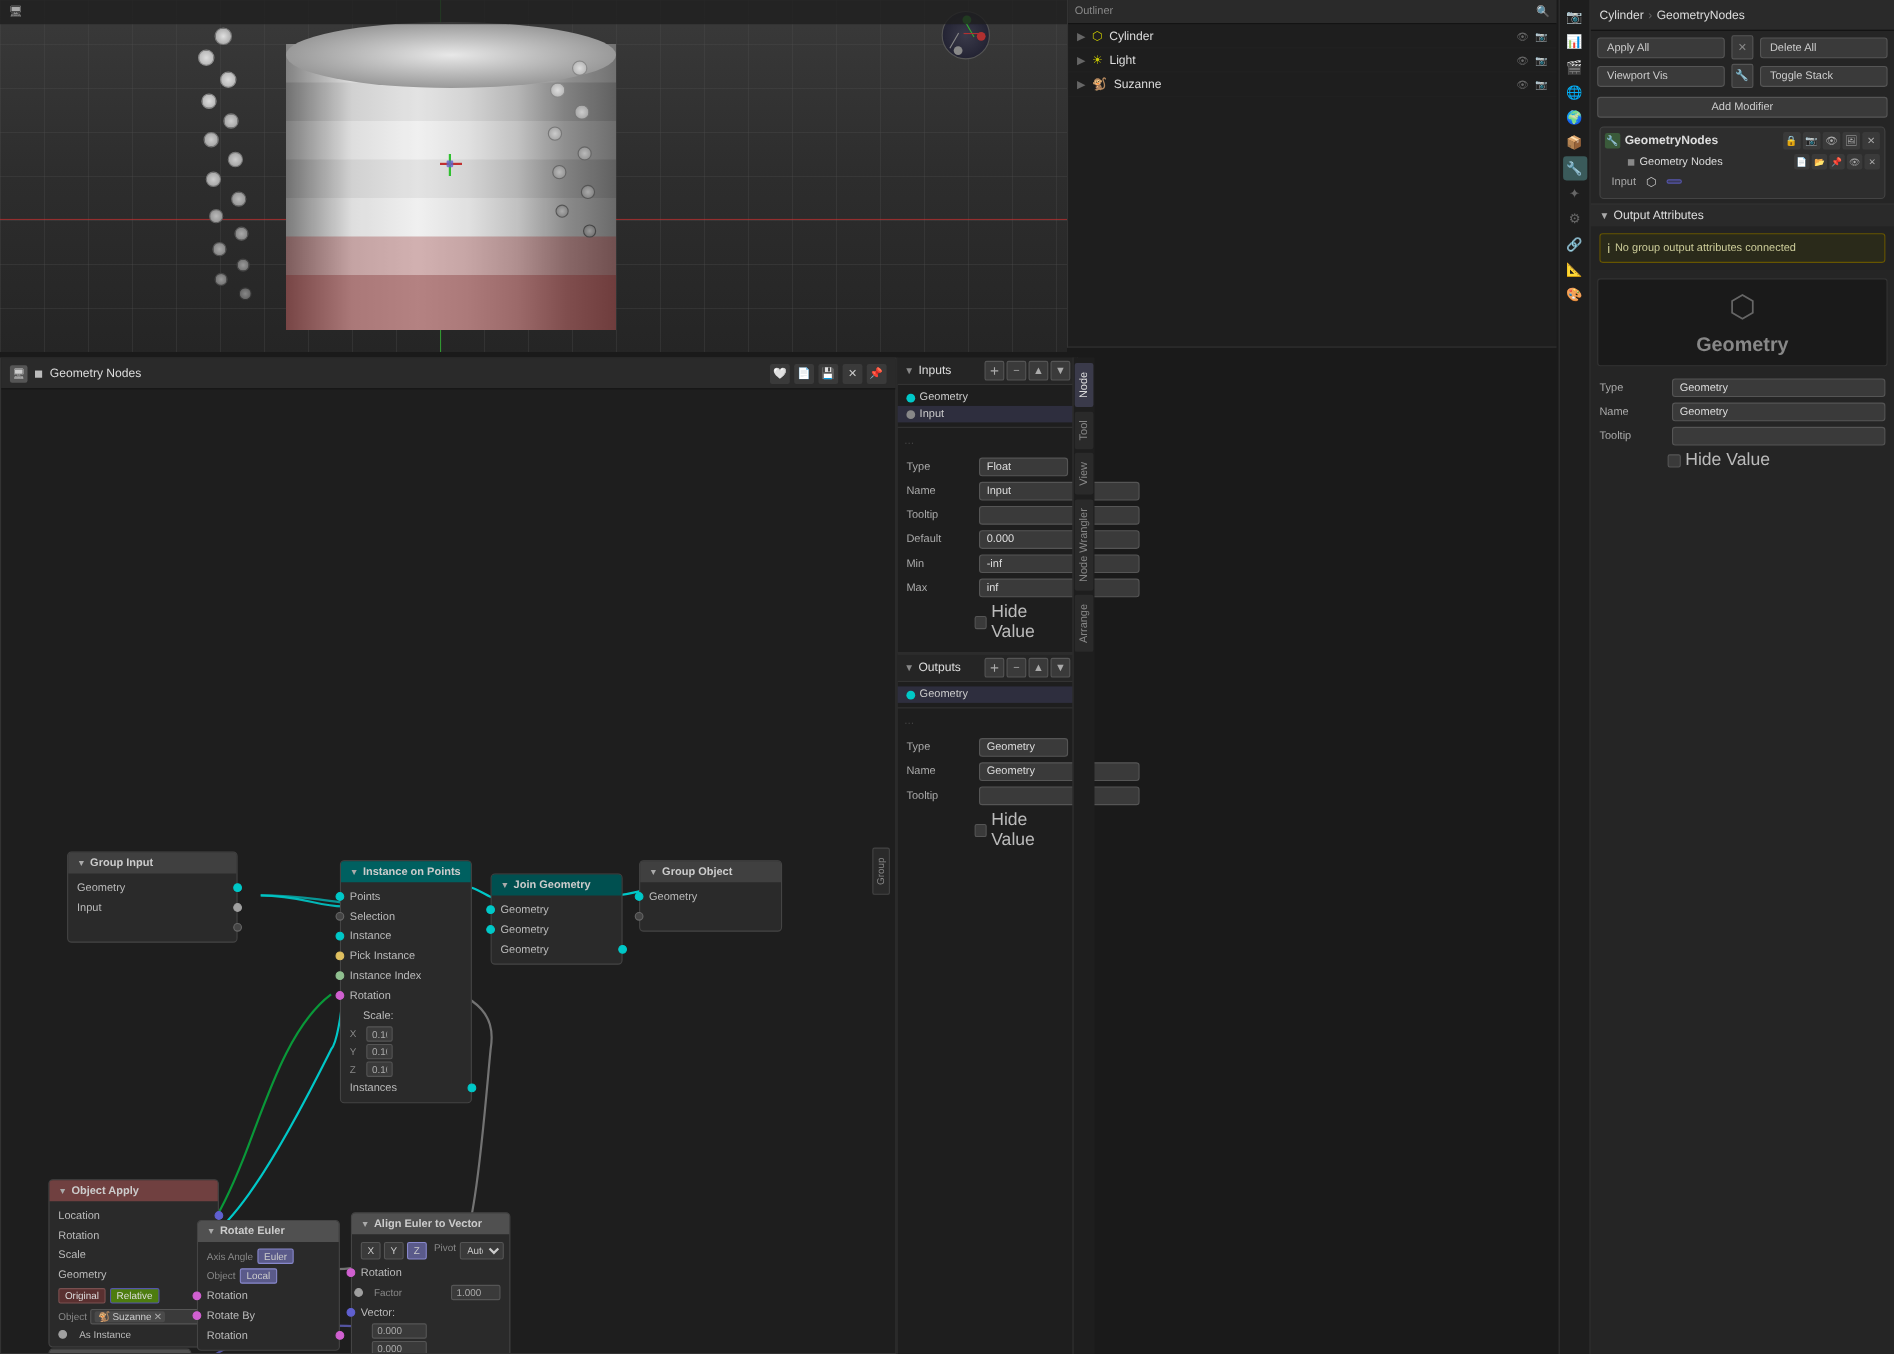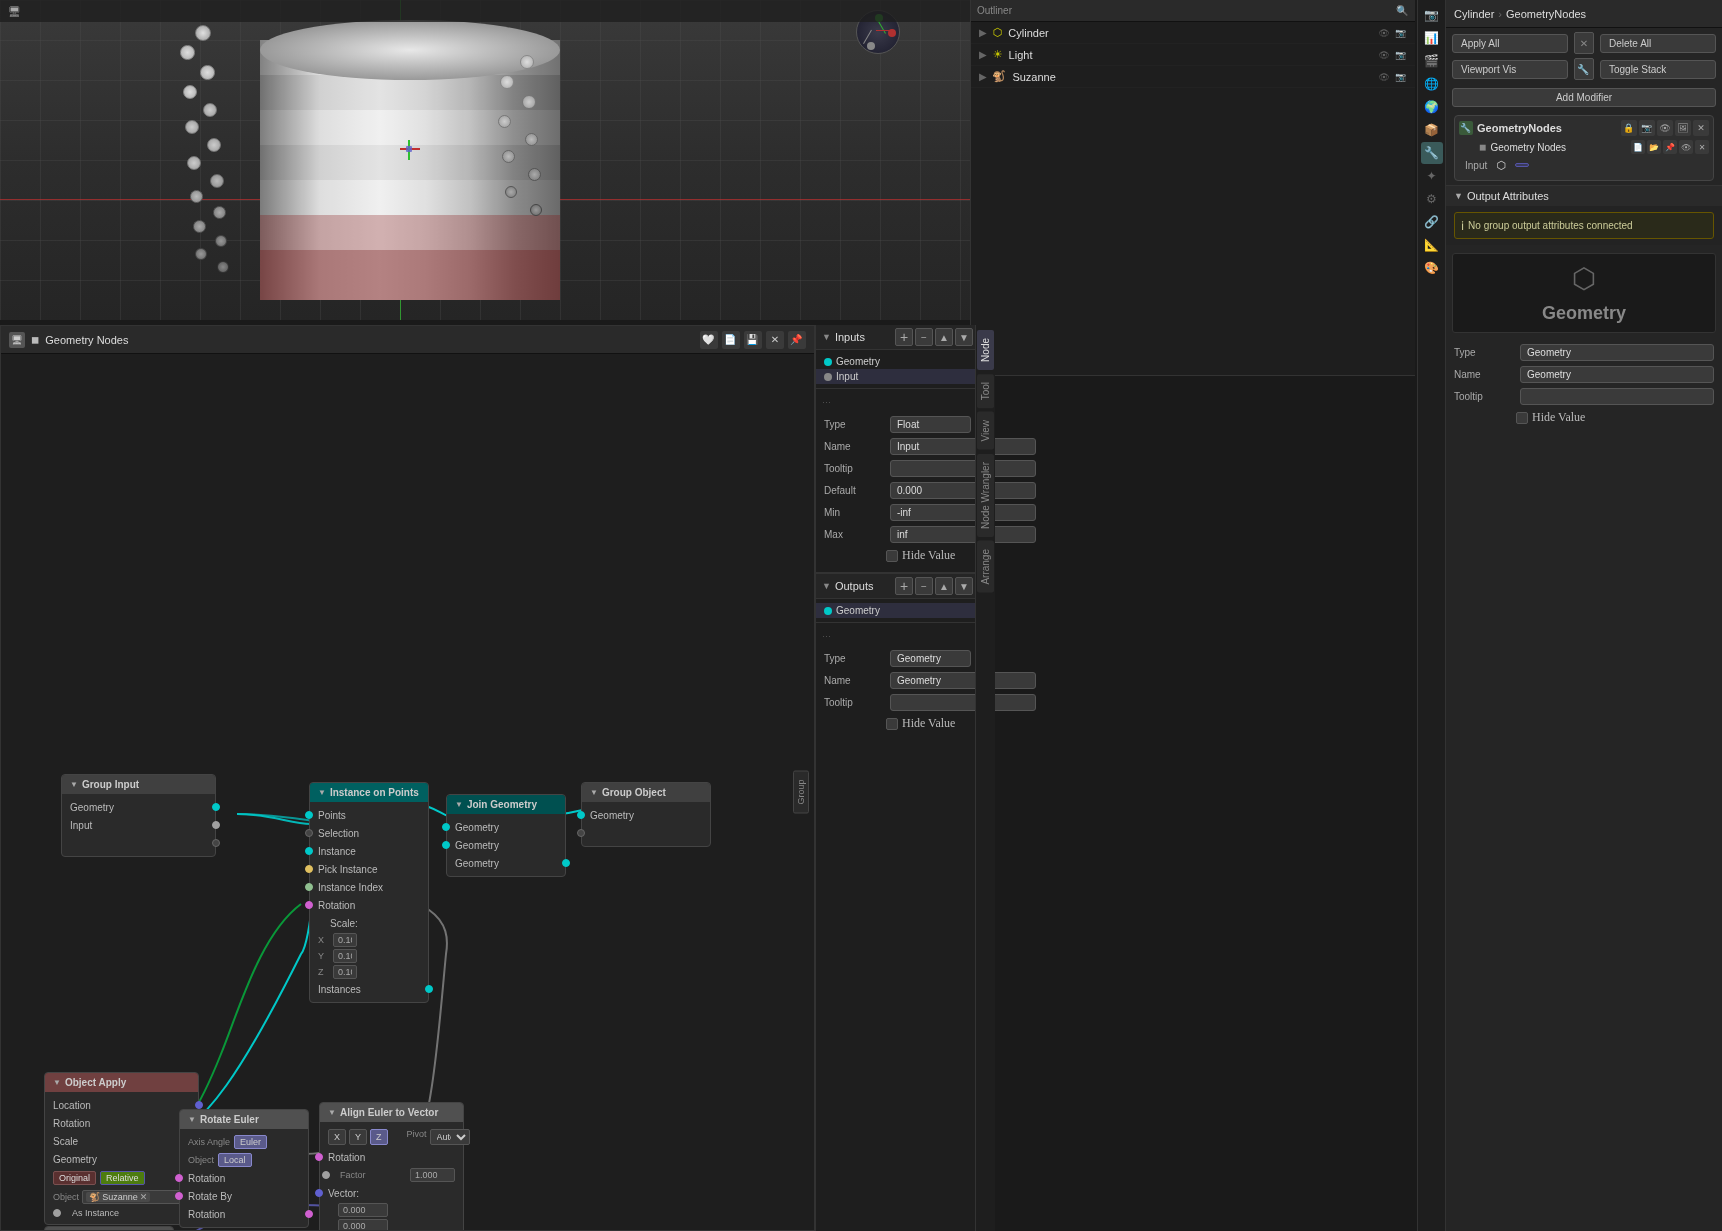--- a/index.html
+++ b/index.html
@@ -194,21 +194,21 @@
       background: #252525;
       border-left: 1px solid #333;
     }
 
     
     #outliner {
       position: absolute;
       top: 0;
       left: 970px;
       width: 445px;
-      height: 376px;
+      height: 316px;
       background: #1e1e1e;
       border-left: 1px solid #333;
       border-bottom: 1px solid #333;
     }
     .outliner-header {
       height: 22px;
       background: #2a2a2a;
       border-bottom: 1px solid #111;
       display: flex; align-items: center;
       padding: 0 6px;
@@ -370,21 +370,21 @@
       align-items: center;
       padding: 3px 8px 3px 70px;
       gap: 4px;
     }
     .checkbox-box {
       width: 12px; height: 12px;
       background: #3a3a3a;
       border: 1px solid #555;
       border-radius: 2px;
     }
-    .checkbox-label { font-size: 12px; color: #bbb; font-family: Liberation Serif, serif; }
+    .checkbox-label { font-size: 16px; color: #bbb; }
 
     
     .loop-badge {
       background: #3a3a5a;
       border: 1px solid #5555aa;
       border-radius: 3px;
       padding: 1px 6px;
       font-size: 10px;
       color: #88f;
     }
@@ -903,21 +903,21 @@
       <div class="node-header header-align">
         <span class="node-header-arrow">▼</span>
         <span>Align Euler to Vector</span>
       </div>
       <div class="node-body">
 
         <div style="display:flex;gap:3px;padding:3px 8px;">
           <button class="node-mini-btn">X</button>
           <button class="node-mini-btn">Y</button>
           <button class="node-mini-btn active">Z</button>
-          <span style="color:#888;font-size:9px;margin-left:16px;">Pivot</span>
+          <span style="color:#888;font-size:9px;margin-left:4px;">Pivot</span>
           <select class="node-select" style="width:40px;">
             <option>Auto</option>
           </select>
         </div>
 
         <div class="node-row">
           <div class="socket socket-left socket-rotation"></div>
           <span class="node-label">Rotation</span>
         </div>
 

